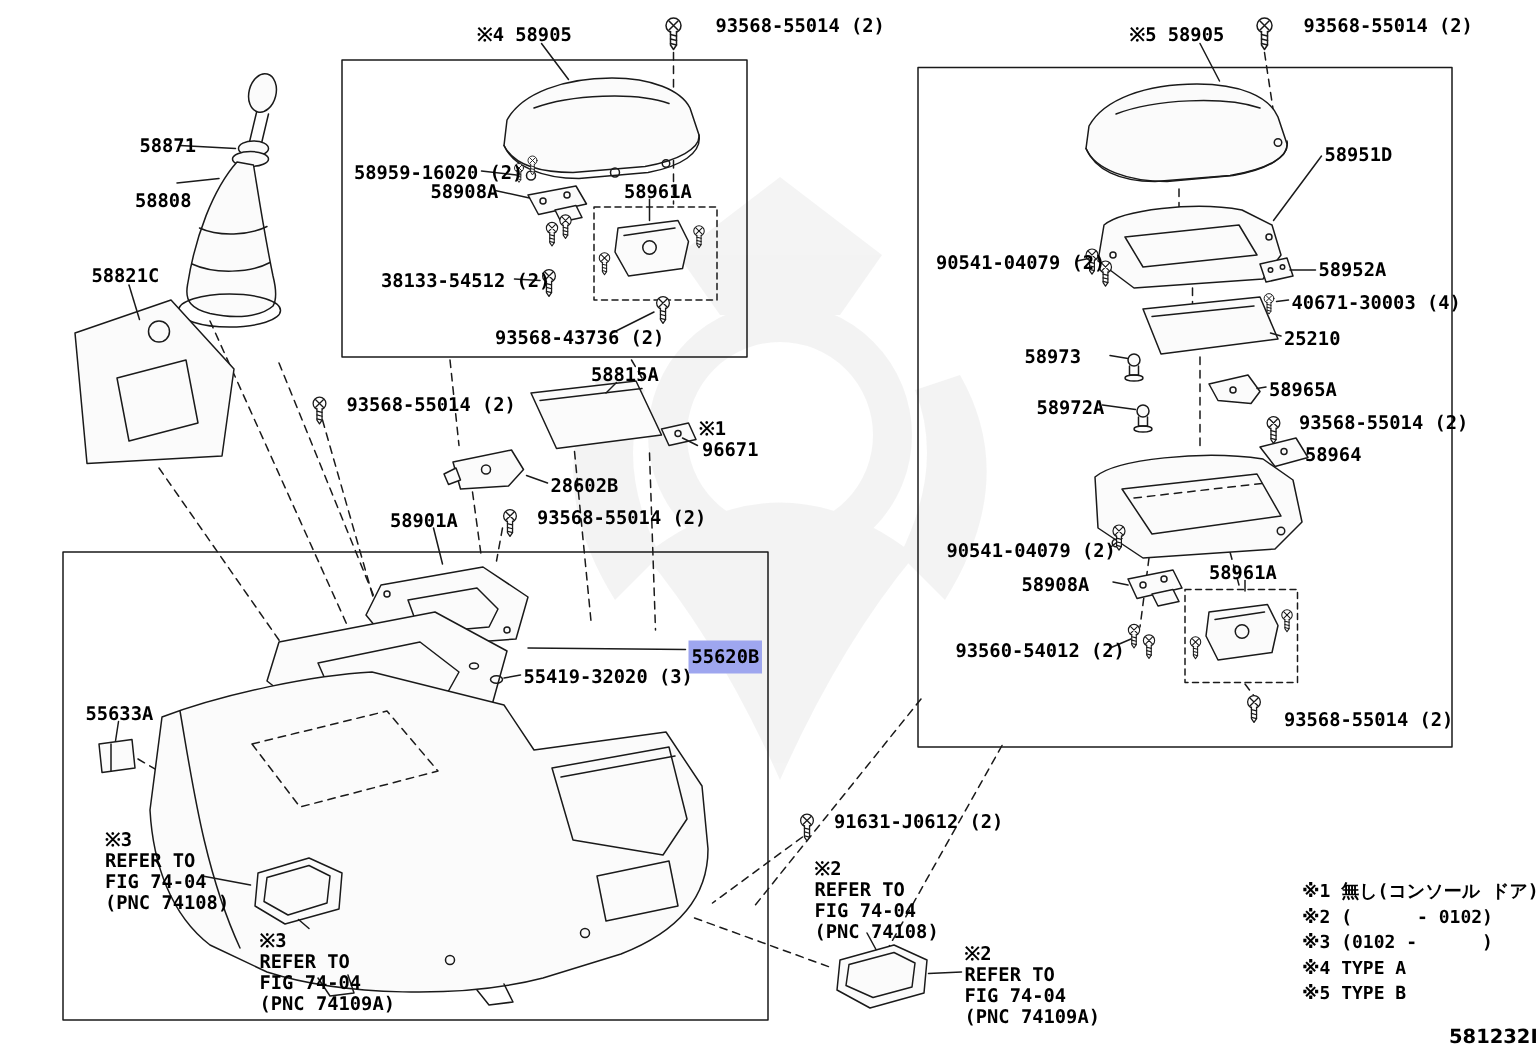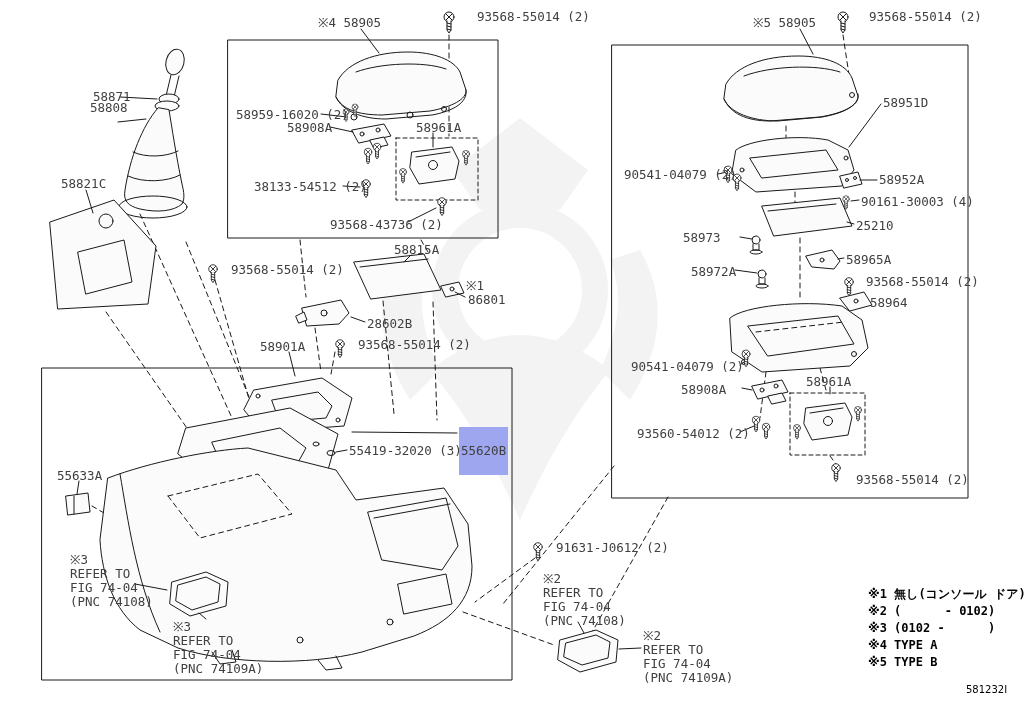--- a/index.html
+++ b/index.html
@@ -1,25 +1,25 @@
 <!DOCTYPE html>
 <html><head>
 <meta charset="utf-8">
 <style>
   html,body{margin:0;padding:0;background:#fff;}
   .stage{position:relative;width:1024px;height:707px;background:#fff;overflow:hidden;
          font-family:"DejaVu Sans Mono","Liberation Mono",monospace;}
   .art{position:absolute;left:0;top:0;width:1024px;height:707px;}
-  .lbl{position:absolute;font-weight:normal;font-size:12.5px;line-height:14px;color:#404040;
+  .lbl{position:absolute;font-weight:bold;font-size:12.5px;line-height:14px;color:#000000;
        white-space:pre;font-family:"DejaVu Sans Mono","Liberation Mono",monospace;}
-  .hl{background:#9ea6ef;padding:17px 2px;}
+  .hl{background:#9ea6ef;padding:4px 2px;}
   .notes{position:absolute;left:868px;top:586px;}
   .note{font-weight:bold;font-size:12px;line-height:17px;color:#000;white-space:pre;
         font-family:"DejaVu Sans Mono","DejaVu Sans","Liberation Mono",monospace;}
-  .footer-code{position:absolute;left:966px;top:684px;font-size:10px;font-weight:normal;
+  .footer-code{position:absolute;left:966px;top:684px;font-size:13px;font-weight:bold;
         font-family:"DejaVu Sans","Liberation Sans",sans-serif;}
   svg .s{stroke:#1a1a1a;fill:none;stroke-width:1;stroke-linejoin:round;stroke-linecap:round;}
   svg .fw{fill:#fff;}
   svg .fg{fill:#fbfbfb;}
   svg .d{stroke-dasharray:5 4;}
   svg .d2{stroke-dasharray:4 3;}
 </style>
 </head>
 <body>
 
@@ -283,31 +283,31 @@
     <use href="#screw" transform="translate(858,410) scale(0.7)"></use>
     <use href="#screw" transform="translate(836,468) scale(0.85)"></use>
   </g>
 </svg>
 
 <div class="lbl" style="left:318px;top:16px">※4 58905</div>
 <div class="lbl" style="left:477px;top:10px">93568-55014 (2)</div>
 <div class="lbl" style="left:753px;top:16px">※5 58905</div>
 <div class="lbl" style="left:869px;top:10px">93568-55014 (2)</div>
 <div class="lbl" style="left:93px;top:90px">58871</div>
-<div class="lbl" style="left:90px;top:101px">58808</div>
+<div class="lbl" style="left:90px;top:127px">58808</div>
 <div class="lbl" style="left:61px;top:177px">58821C</div>
 <div class="lbl" style="left:236px;top:108px">58959-16020 (2)</div>
 <div class="lbl" style="left:287px;top:121px">58908A</div>
 <div class="lbl" style="left:416px;top:121px">58961A</div>
 <div class="lbl" style="left:254px;top:180px">38133-54512 (2)</div>
 <div class="lbl" style="left:330px;top:218px">93568-43736 (2)</div>
 <div class="lbl" style="left:394px;top:243px">58815A</div>
 <div class="lbl" style="left:231px;top:263px">93568-55014 (2)</div>
 <div class="lbl" style="left:466px;top:279px">※1</div>
-<div class="lbl" style="left:468px;top:293px">86801</div>
+<div class="lbl" style="left:468px;top:293px">96671</div>
 <div class="lbl" style="left:367px;top:317px">28602B</div>
 <div class="lbl" style="left:260px;top:340px">58901A</div>
 <div class="lbl" style="left:358px;top:338px">93568-55014 (2)</div>
 <div class="lbl hl" style="left:459px;top:427px">55620B</div>
 <div class="lbl" style="left:349px;top:444px">55419-32020 (3)</div>
 <div class="lbl" style="left:57px;top:469px">55633A</div>
 <div class="lbl" style="left:70px;top:553px">※3
 REFER TO
 FIG 74-04
 (PNC 74108)</div>
@@ -320,21 +320,21 @@
 REFER TO
 FIG 74-04
 (PNC 74108)</div>
 <div class="lbl" style="left:643px;top:629px">※2
 REFER TO
 FIG 74-04
 (PNC 74109A)</div>
 <div class="lbl" style="left:883px;top:96px">58951D</div>
 <div class="lbl" style="left:624px;top:168px">90541-04079 (2)</div>
 <div class="lbl" style="left:879px;top:173px">58952A</div>
-<div class="lbl" style="left:861px;top:195px">90161-30003 (4)</div>
+<div class="lbl" style="left:861px;top:195px">40671-30003 (4)</div>
 <div class="lbl" style="left:856px;top:219px">25210</div>
 <div class="lbl" style="left:683px;top:231px">58973</div>
 <div class="lbl" style="left:846px;top:253px">58965A</div>
 <div class="lbl" style="left:691px;top:265px">58972A</div>
 <div class="lbl" style="left:866px;top:275px">93568-55014 (2)</div>
 <div class="lbl" style="left:870px;top:296px">58964</div>
 <div class="lbl" style="left:631px;top:360px">90541-04079 (2)</div>
 <div class="lbl" style="left:681px;top:383px">58908A</div>
 <div class="lbl" style="left:806px;top:375px">58961A</div>
 <div class="lbl" style="left:637px;top:427px">93560-54012 (2)</div>

